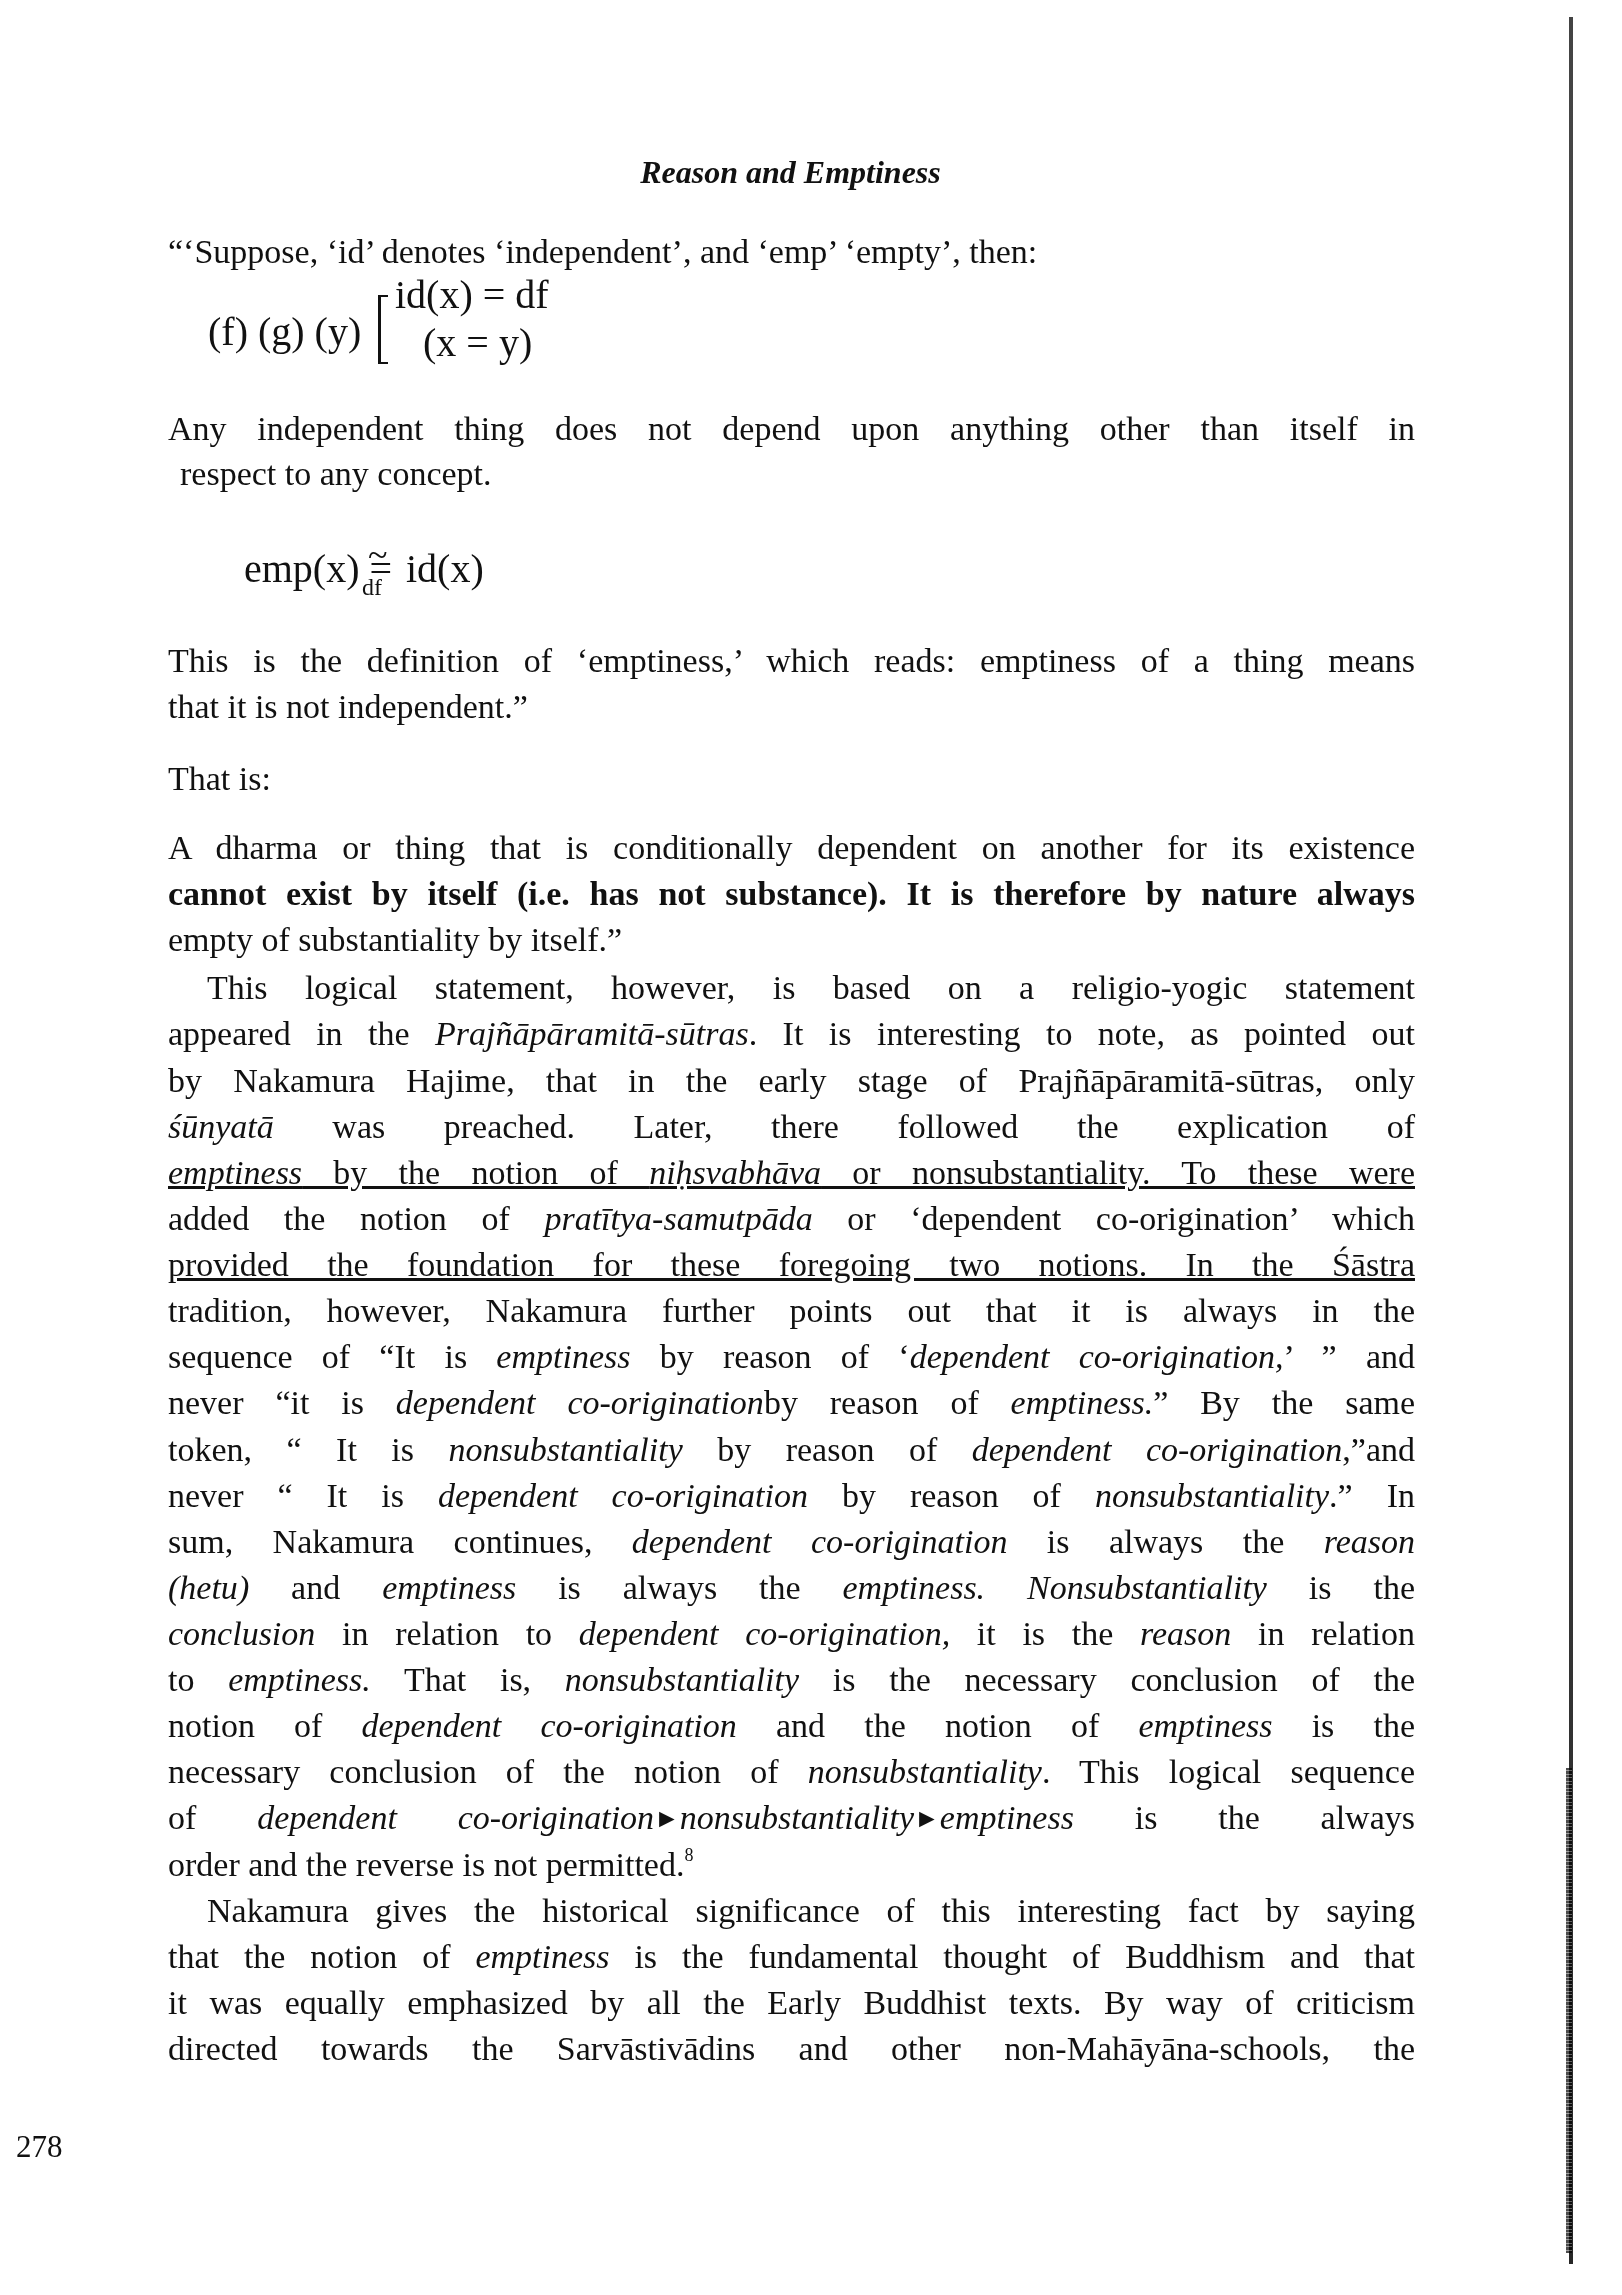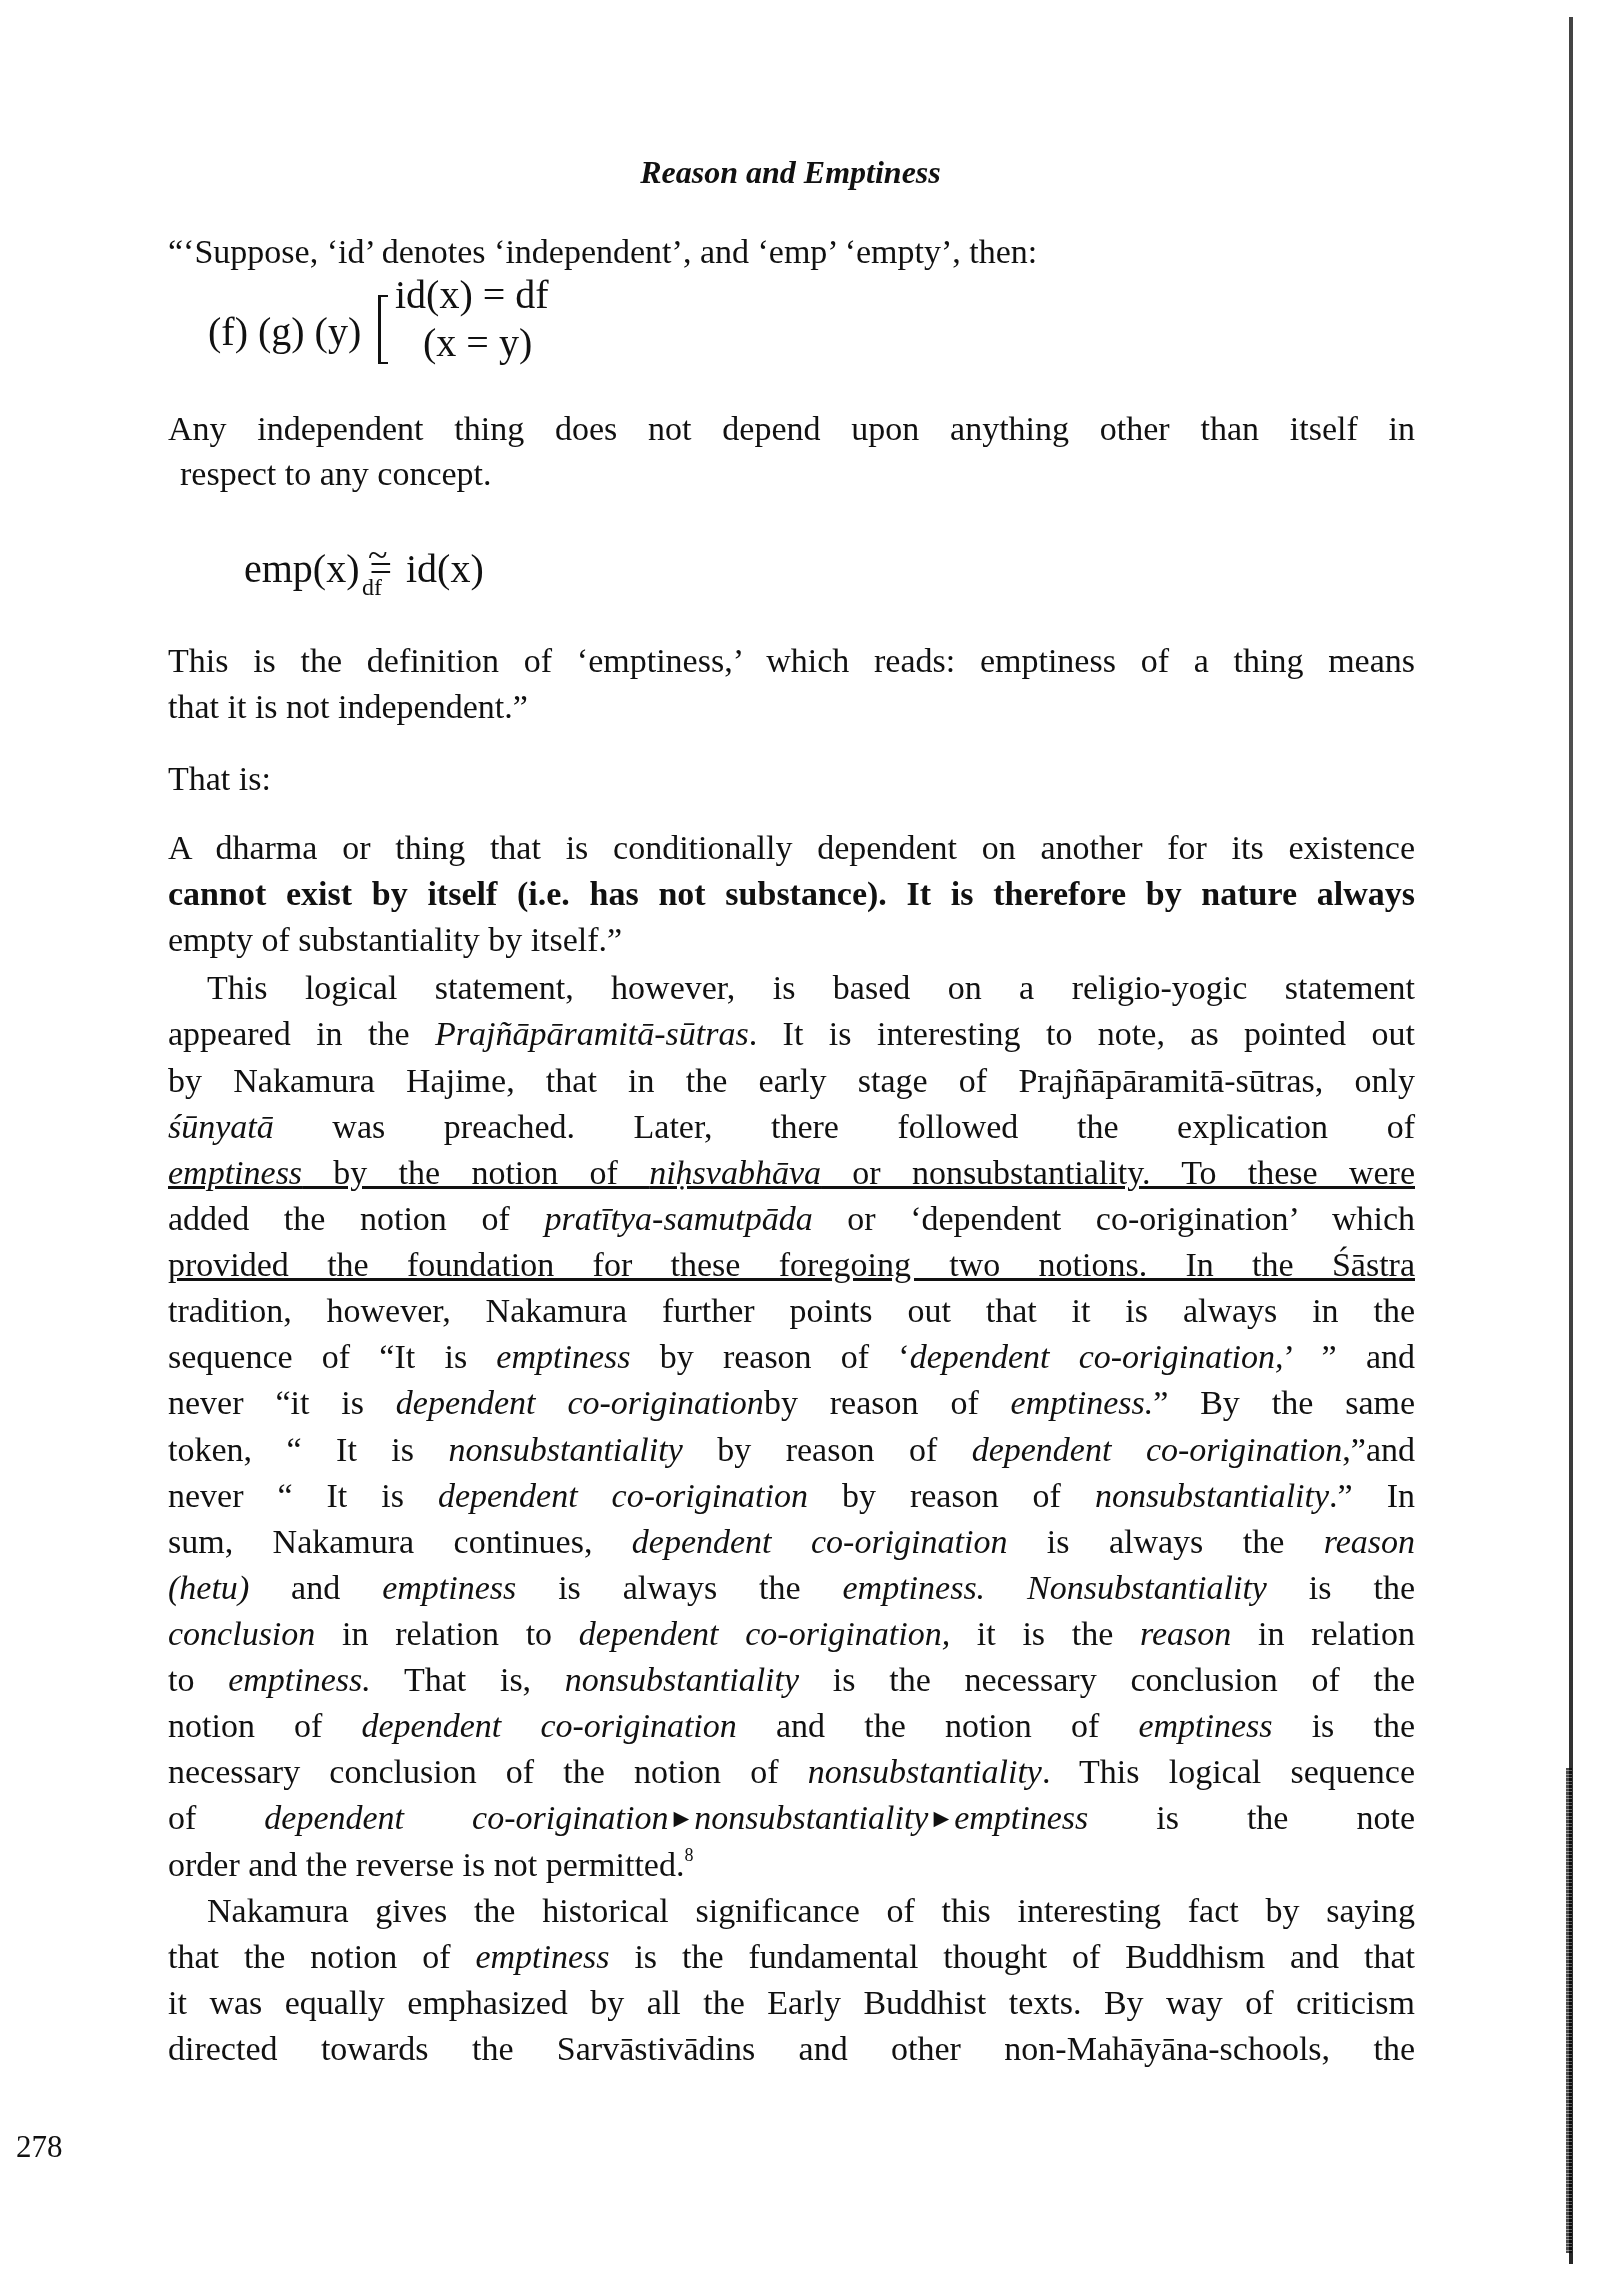--- a/index.html
+++ b/index.html
@@ -92,21 +92,21 @@
     <div class="abs body-line" style="top: 1334px;"><span>sequence of “It is </span><i>emptiness</i><span> by reason of ‘</span><i>dependent co-origination,</i><span>’ ” and</span></div>
     <div class="abs body-line" style="top: 1380px;"><span>never “it is </span><i>dependent co-origination</i><span>by reason of </span><i>emptiness.</i><span>” By the same</span></div>
     <div class="abs body-line" style="top: 1427px;"><span>token, “ It is </span><i>nonsubstantiality</i><span> by reason of </span><i>dependent co-origination</i><span>,”and</span></div>
     <div class="abs body-line" style="top: 1473px;"><span>never “ It is </span><i>dependent co-origination</i><span> by reason of </span><i>nonsubstantiality</i><span>.” In</span></div>
     <div class="abs body-line" style="top: 1519px;"><span>sum, Nakamura continues, </span><i>dependent co-origination</i><span> is always the </span><i>reason</i></div>
     <div class="abs body-line" style="top: 1565px;"><i>(</i><i>hetu</i><i>)</i><span> and </span><i>emptiness</i><span> is always the </span><i>emptiness. Nonsubstantiality</i><span> is the</span></div>
     <div class="abs body-line" style="top: 1611px;"><i>conclusion</i><span> in relation to </span><i>dependent co-origination,</i><span> it is the </span><i>reason</i><span> in relation</span></div>
     <div class="abs body-line" style="top: 1657px;"><span>to </span><i>emptiness.</i><span> That is, </span><i>nonsubstantiality</i><span> is the necessary conclusion of the</span></div>
     <div class="abs body-line" style="top: 1703px;"><span>notion of </span><i>dependent co-origination</i><span> and the notion of </span><i>emptiness</i><span> is the</span></div>
     <div class="abs body-line" style="top: 1749px;"><span>necessary conclusion of the notion of </span><i>nonsubstantiality</i><span>. This logical sequence</span></div>
-    <div class="abs body-line" style="top: 1795px;"><span>of </span><i>dependent co-origination</i><span class="arrow">►</span><i>nonsubstantiality</i><span class="arrow">►</span><i>emptiness</i><span> is the note</span></div>
+    <div class="abs body-line" style="top: 1795px;"><span>of </span><i>dependent co-origination</i><span class="arrow">►</span><i>nonsubstantiality</i><span class="arrow">►</span><i>emptiness</i><span> is the always</span></div>
     <div class="abs body-line last" style="top: 1842px;"><span>order and the reverse is not permitted.</span><sup>8</sup></div>
   </div>
 <div id="para2">
     <div class="abs body-line indent" style="top: 1888px;"><span>Nakamura gives the historical significance of this interesting fact by saying</span></div>
     <div class="abs body-line" style="top: 1934px;"><span>that the notion of </span><i>emptiness</i><span> is the fundamental thought of Buddhism and that</span></div>
     <div class="abs body-line" style="top: 1980px;"><span>it was equally emphasized by all the Early Buddhist texts. By way of criticism</span></div>
     <div class="abs body-line" style="top: 2026px;"><span>directed towards the Sarvāstivādins and other non-Mahāyāna-schools, the</span></div>
   </div>
 
 <div class="abs page-number">278</div>

